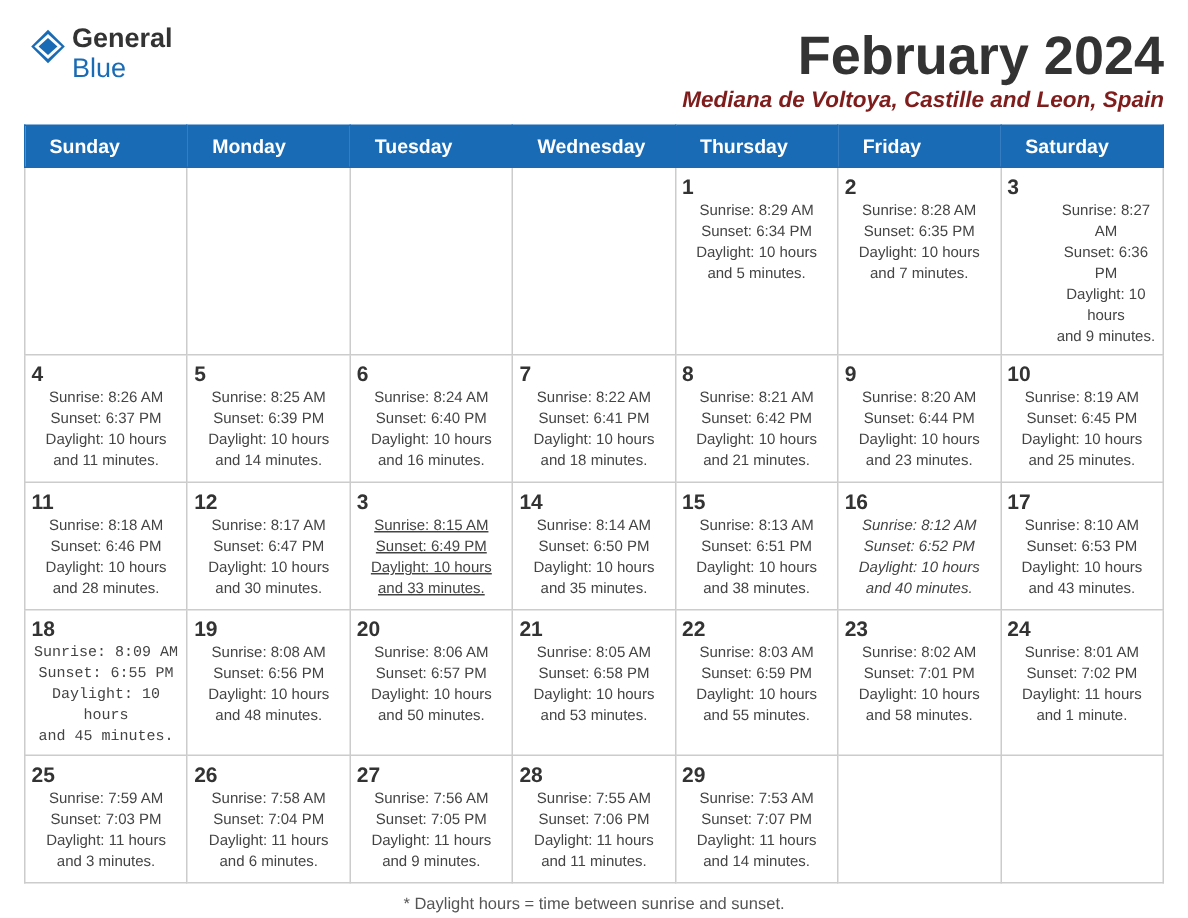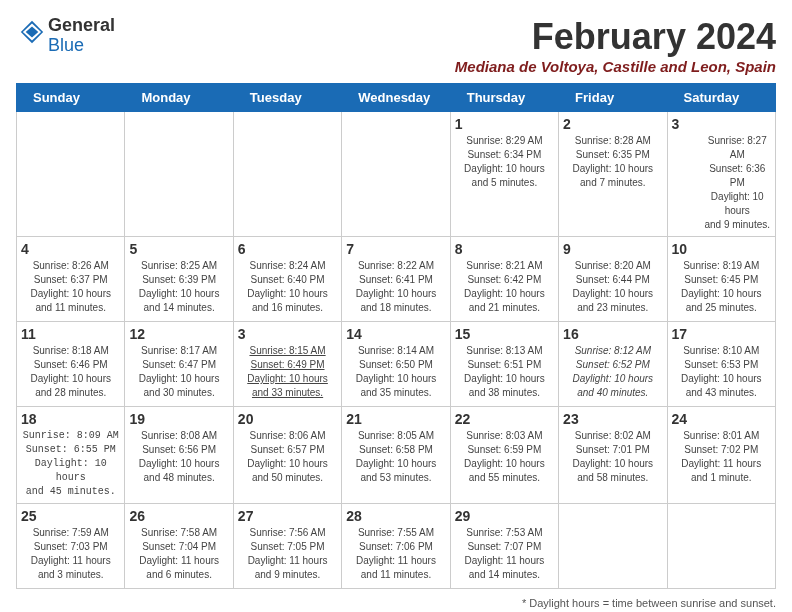--- a/index.html
+++ b/index.html
@@ -82,21 +82,21 @@
       line-height: 1.4;
       text-align: center;
     }
     td.empty {
       background: #fff;
     }
     .footer {
       margin-top: 8px;
       font-size: 11px;
       color: #555;
-      text-align: right;
+      text-align: center;
     }
   </style>
 </head>
 <body>
 
 <div class="header-area">
   <div class="logo">
     <div>
       <svg class="logo-icon" viewBox="0 0 40 40" width="40" height="40">
         <polygon points="20,4 36,20 20,36 4,20" fill="#1a6bb5"></polygon>

